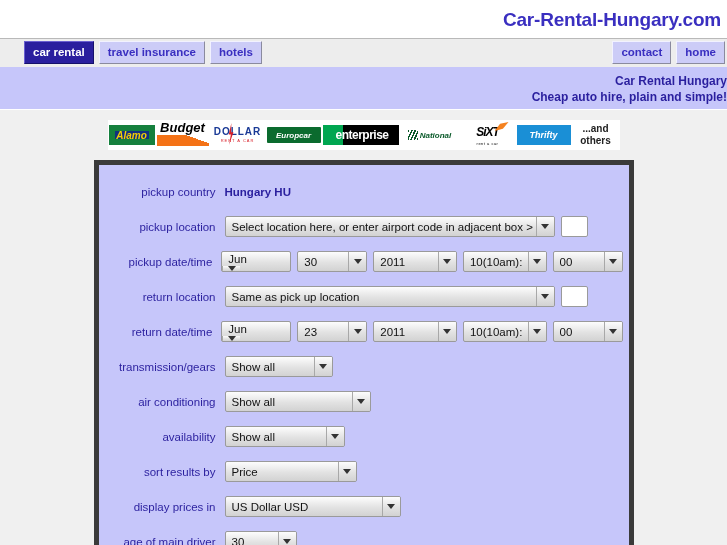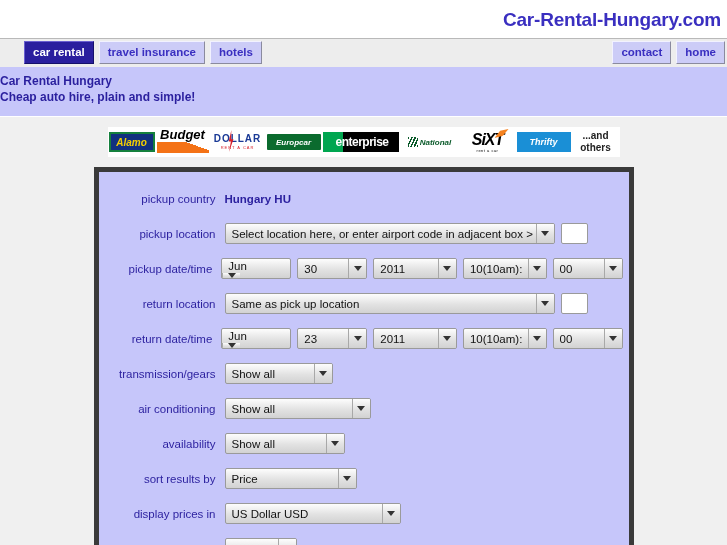--- a/index.html
+++ b/index.html
@@ -79,22 +79,22 @@
     color: #ffffff;
     border-top: 1px solid #6a60d0;
     border-left: 1px solid #6a60d0;
     border-right: 1px solid #15106a;
     border-bottom: 1px solid #15106a;
   }
 
   
   .banner {
     background: #c6c6fa;
-    text-align: left;
-    padding: 6px 0 11px 0;
+    text-align: right;
+    padding: 6px 0 4px 0;
     border-bottom: 1px solid #ffffff;
   }
   .banner-line {
     font-family: "Liberation Sans", sans-serif;
     font-size: 12px;
     font-weight: bold;
     color: #2a1f9e;
     line-height: 16px;
   }
 
@@ -120,21 +120,21 @@
     align-items: center;
     justify-content: center;
     font-family: "Liberation Sans", sans-serif;
     overflow: hidden;
     position: relative;
     box-sizing: border-box;
   }
   
   .logo-alamo {
     background: #11307f;
-    border: 2px solid #15803d;
+    border: 6px solid #15803d;
     width: 46px;
     height: 20px;
   }
   .logo-alamo span {
     color: #f5d000;
     font-size: 10px;
     font-weight: bold;
     font-style: italic;
   }
   
@@ -240,21 +240,21 @@
   
   .logo-sixt {
     width: 54px;
     height: 26px;
     background: #ffffff;
     flex-direction: column;
     position: relative;
   }
   .logo-sixt .sw {
     color: #000000;
-    font-size: 16px;
+    font-size: 12px;
     font-weight: bold;
     font-style: italic;
     letter-spacing: -1px;
     line-height: 17px;
   }
   .logo-sixt .ssub {
     color: #000000;
     font-size: 4px;
     line-height: 5px;
     letter-spacing: 0.5px;

